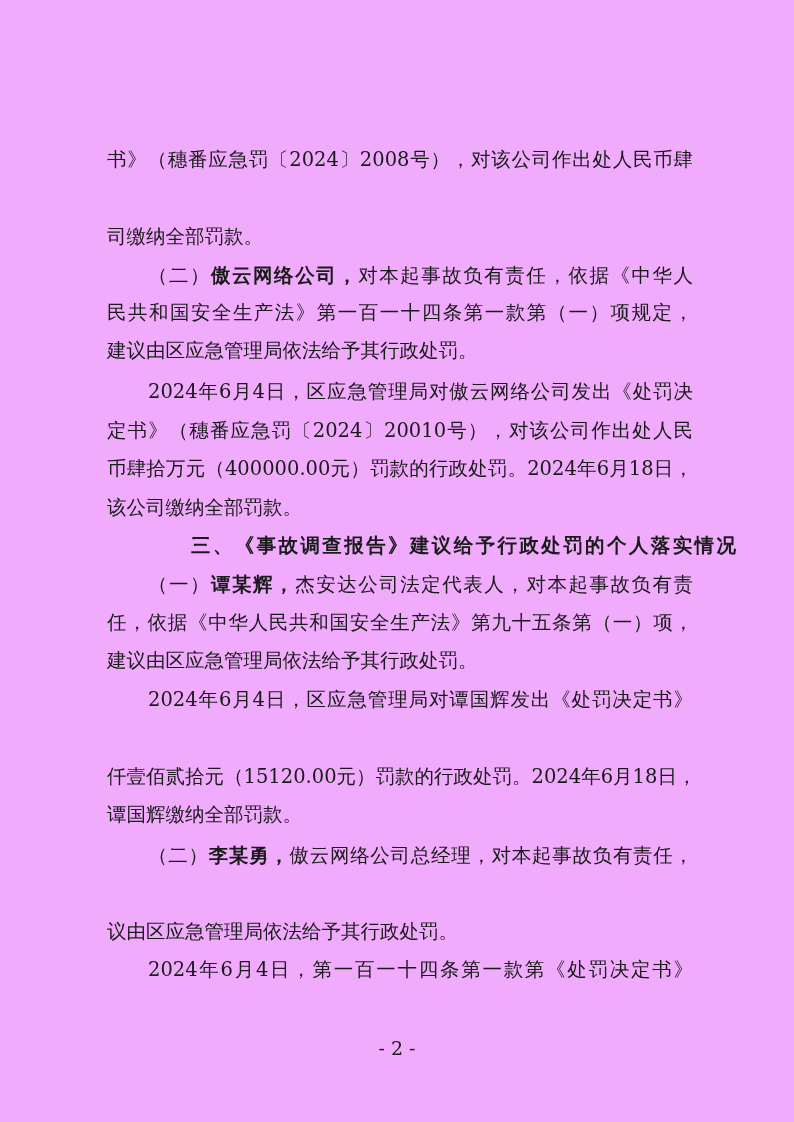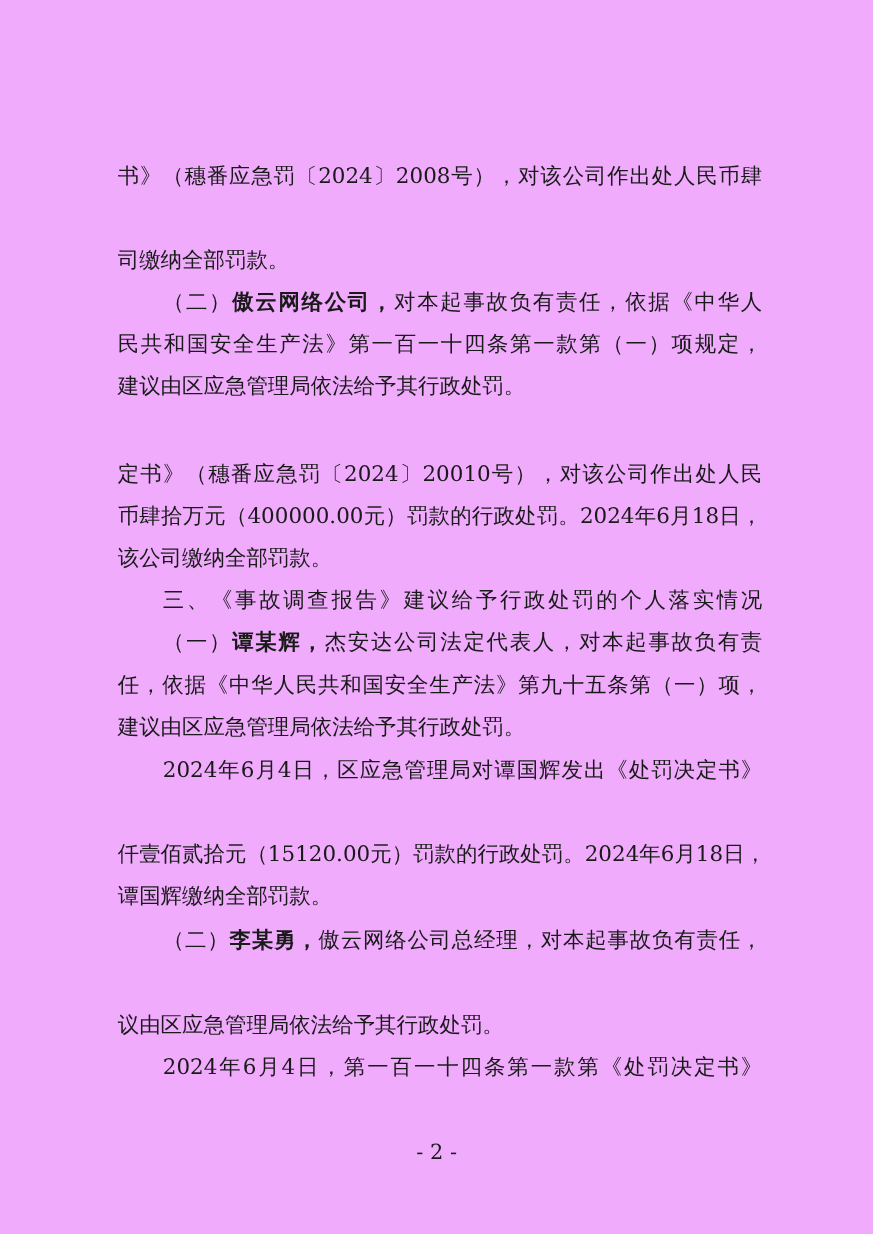--- a/index.html
+++ b/index.html
@@ -5,36 +5,37 @@
   html, body { margin: 0; padding: 0; background: #ffffff; }
   body { width: 794px; height: 1122px; position: relative; overflow: hidden;
          font-family: "DejaVu Serif", "Liberation Serif", serif; color: #1a1a1a; }
   .page { position: absolute; left: 0; top: 0; width: 794px; height: 1122px; background: #f0abfc; padding-left: 45px; }
   .line { position: absolute; left: 107px; width: 586px; height: 30px; line-height: 30px;
           font-size: 19.5px; white-space: nowrap; text-align: justify; text-align-last: justify;
           letter-spacing: 0; }
   .line.last { text-align-last: left; }
   .line.indent { left: 148px; width: 545px; }
   .b { font-weight: bold; font-family: Liberation Sans, sans-serif; }
-  .heading { font-weight: normal; font-family: "DejaVu Sans", "Liberation Sans", sans-serif; }
+  .heading { font-weight: bold; font-family: "DejaVu Sans", "Liberation Sans", sans-serif; margin-left: 43px; }
   .pagenum { position: absolute; left: 0; width: 794px; top: 1034px; text-align: center;
              font-size: 19px; line-height: 28px; }
 </style>
 </head>
 <body>
 
 <div class="page">
 
   <div class="line" style="top:145px">书》（穗番应急罚〔2024〕2008号），对该公司作出处人民币肆</div>
   <div class="line last" style="top:222px">司缴纳全部罚款。</div>
 
   <div class="line indent" style="top:260px"><span>（二）</span><span class="b">傲云网络公司，</span><span>对本起事故负有责任，依据《中华人</span></div>
   <div class="line" style="top:298px">民共和国安全生产法》第一百一十四条第一款第（一）项规定，</div>
   <div class="line last" style="top:336px">建议由区应急管理局依法给予其行政处罚。</div>
 
+  <div class="line indent" style="top:377px">2024年6月4日，区应急管理局对傲云网络公司发出《处罚决</div>
   <div class="line" style="top:416px">定书》（穗番应急罚〔2024〕20010号），对该公司作出处人民</div>
   <div class="line" style="top:454px">币肆拾万元（400000.00元）罚款的行政处罚。2024年6月18日，</div>
   <div class="line last" style="top:493px">该公司缴纳全部罚款。</div>
 
   <div class="line indent heading" style="top:531px">三、《事故调查报告》建议给予行政处罚的个人落实情况</div>
 
   <div class="line indent" style="top:569px"><span>（一）</span><span class="b">谭某辉，</span><span>杰安达公司法定代表人，对本起事故负有责</span></div>
   <div class="line" style="top:608px">任，依据《中华人民共和国安全生产法》第九十五条第（一）项，</div>
   <div class="line last" style="top:646px">建议由区应急管理局依法给予其行政处罚。</div>
 

